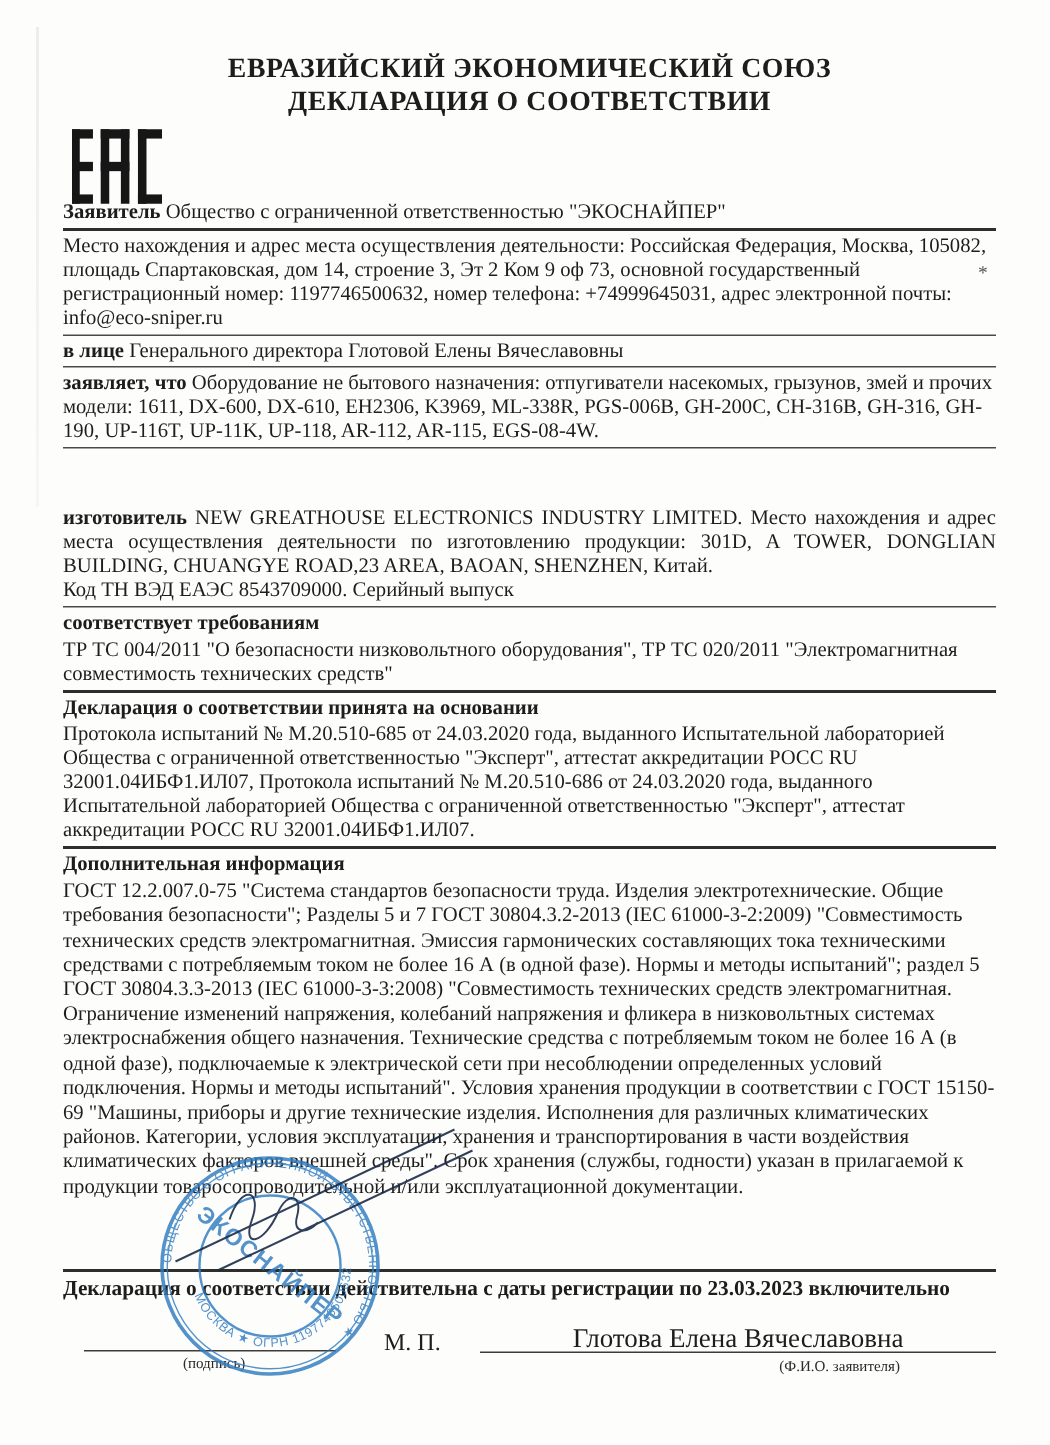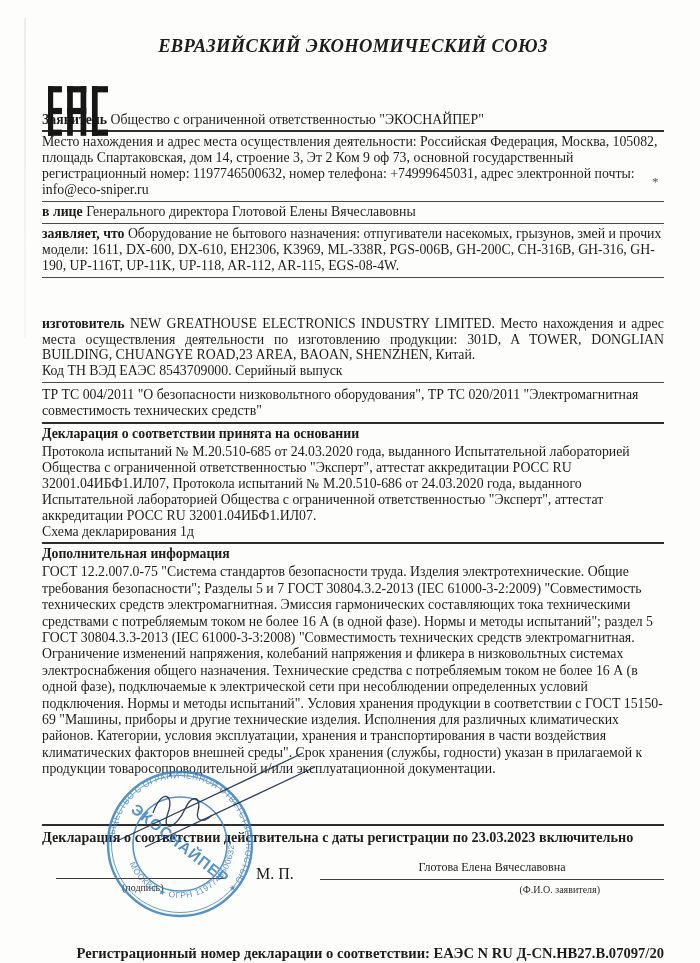--- a/index.html
+++ b/index.html
@@ -13,59 +13,60 @@
   }
   .scan-edge-left{
     position:absolute;left:24px;top:18px;width:2px;height:320px;
     background:linear-gradient(#ededea,#f6f6f4);
   }
   .doc{
     position:relative;
     padding:0 36px 0 42px;
   }
   .titles{padding-top:36px;text-align:center;line-height:21.5px;}
-  .title{font-weight:bold;font-size:18.5px;letter-spacing:.4px;font-style:italic;}
+  .title{font-weight:bold;font-size:18.5px;letter-spacing:.4px;}
   .eac{position:absolute;left:48px;top:86px;}
   .sec{border-bottom:1.6px solid #4a4a48;padding:2px 0 3px 0;}
   .sec.thick{border-bottom-width:2px;border-bottom-color:#2e2e2c;}
   .sec p{margin:0;font-size:13.8px;line-height:15.9px;}
   .sec .lbl{font-weight:bold;}
   .applicant{margin-top:52px;}
   .addl{height:282px;box-sizing:border-box;overflow:hidden;}
   .addl p.body{line-height:16.4px;}
   .headline{font-weight:bold;font-size:14.2px;line-height:16.5px;margin:0;}
   .gap{height:2px;}
   .validity{border-bottom:none;padding-top:4px;}
   .validity p{font-weight:bold;font-size:14.2px;}
   .sigblock{position:relative;height:62px;margin-top:8px;}
   .sigline{position:absolute;border-bottom:1.4px solid #3c3c3a;}
   .sigline.left{left:14px;width:168px;top:21px;}
   .sigline.right{left:278px;width:344px;top:22px;}
   .sigcap{position:absolute;font-size:10px;color:#2a2a28;margin-left:38px;}
   .cap-podpis{left:42px;top:25px;}
   .cap-fio{left:380px;top:27px;width:140px;text-align:right;}
   .mp{position:absolute;left:214px;top:8px;font-size:16px;}
-  .fio-name{position:absolute;left:278px;top:3px;width:344px;text-align:center;font-size:12px;}
+  .fio-name{position:absolute;left:278px;top:3px;width:344px;text-align:center;font-size:18px;}
   .regline{margin:0;font-weight:bold;font-size:14.6px;text-align:right;}
   .reg-number{margin-top:26px;}
   .reg-date{margin-top:13px;}
   .stamp{position:absolute;left:99px;top:763px;opacity:.82;}
   .sig-ink{position:absolute;left:95px;top:733px;}
   .artifact{position:absolute;font-size:13px;color:#555;}
   .star1{left:652px;top:174px;}
 </style>
 </head>
 <body>
 
 <div class="page">
   <div class="scan-edge-left"></div>
 
   <div class="doc">
     <div class="titles">
       <div class="title">ЕВРАЗИЙСКИЙ ЭКОНОМИЧЕСКИЙ СОЮЗ</div>
+      <div class="title">ДЕКЛАРАЦИЯ О СООТВЕТСТВИИ</div>
     </div>
 
     <div class="sec thick applicant">
       <p><span class="lbl">Заявитель</span>
       <span>Общество с ограниченной ответственностью "ЭКОСНАЙПЕР"</span></p>
     </div>
 
     <div class="sec">
       <p>Место нахождения и адрес места осуществления деятельности: Российская Федерация, Москва, 105082, площадь Спартаковская, дом 14, строение 3, Эт 2 Ком 9 оф 73, основной государственный регистрационный номер: 1197746500632, номер телефона: +74999645031, адрес электронной почты: info@eco-sniper.ru</p>
     </div>
@@ -80,29 +81,29 @@
       <span>Оборудование не бытового назначения: отпугиватели насекомых, грызунов, змей и прочих модели: 1611, DX-600, DX-610, EH2306, K3969, ML-338R, PGS-006B, GH-200C, CH-316B, GH-316, GH-190, UP-116T, UP-11K, UP-118, AR-112, AR-115, EGS-08-4W.</span></p>
     </div>
 
     <div class="sec">
       <p style="text-align:justify;margin-top:36px;"><span class="lbl">изготовитель</span>
       <span>NEW GREATHOUSE ELECTRONICS INDUSTRY LIMITED. Место нахождения и адрес места осуществления деятельности по изготовлению продукции: 301D, A TOWER, DONGLIAN BUILDING, CHUANGYE ROAD,23 AREA, BAOAN, SHENZHEN, Китай.</span></p>
       <p>Код ТН ВЭД ЕАЭС 8543709000. Серийный выпуск</p>
     </div>
 
     <div class="sec thick">
+      <p class="headline">соответствует требованиям</p>
       <div class="gap"></div>
       <p>ТР ТС 004/2011 "О безопасности низковольтного оборудования", ТР ТС 020/2011 "Электромагнитная совместимость технических средств"</p>
     </div>
 
     <div class="sec thick">
       <p class="headline">Декларация о соответствии принята на основании</p>
       <div class="gap"></div>
       <p>Протокола испытаний № М.20.510-685 от 24.03.2020 года, выданного Испытательной лабораторией Общества с ограниченной ответственностью "Эксперт", аттестат аккредитации РОСС RU 32001.04ИБФ1.ИЛ07, Протокола испытаний № М.20.510-686 от 24.03.2020 года, выданного Испытательной лабораторией Общества с ограниченной ответственностью "Эксперт", аттестат аккредитации РОСС RU 32001.04ИБФ1.ИЛ07.</p>
-      <p>Схема декларирования 1д</p>
     </div>
 
     <div class="sec thick addl">
       <p class="headline">Дополнительная информация</p>
       <div class="gap"></div>
       <p class="body">ГОСТ 12.2.007.0-75 "Система стандартов безопасности труда. Изделия электротехнические. Общие требования безопасности"; Разделы 5 и 7 ГОСТ 30804.3.2-2013 (IEC 61000-3-2:2009) "Совместимость технических средств электромагнитная. Эмиссия гармонических составляющих тока техническими средствами с потребляемым током не более 16 А (в одной фазе). Нормы и методы испытаний"; раздел 5 ГОСТ 30804.3.3-2013 (IEC 61000-3-3:2008) "Совместимость технических средств электромагнитная. Ограничение изменений напряжения, колебаний напряжения и фликера в низковольтных системах электроснабжения общего назначения. Технические средства с потребляемым током не более 16 А (в одной фазе), подключаемые к электрической сети при несоблюдении определенных условий подключения. Нормы и методы испытаний". Условия хранения продукции в соответствии с ГОСТ 15150-69 "Машины, приборы и другие технические изделия. Исполнения для различных климатических районов. Категории, условия эксплуатации, хранения и транспортирования в части воздействия климатических факторов внешней среды". Срок хранения (службы, годности) указан в прилагаемой к продукции товаросопроводительной и/или эксплуатационной документации.</p>
     </div>
 
     <div class="sec validity">
       <p>Декларация о соответствии  действительна с даты регистрации по 23.03.2023 включительно</p>

